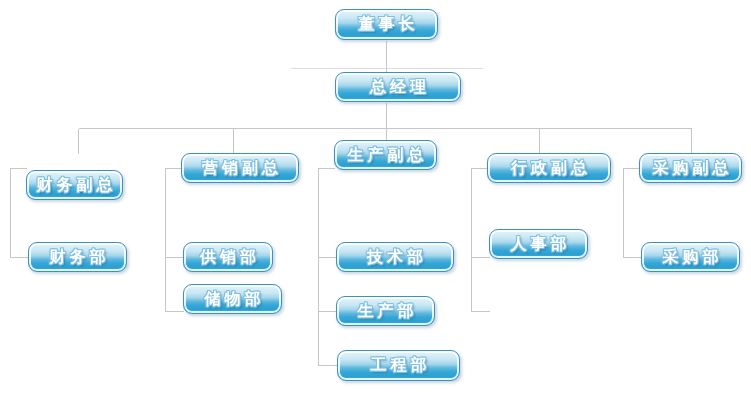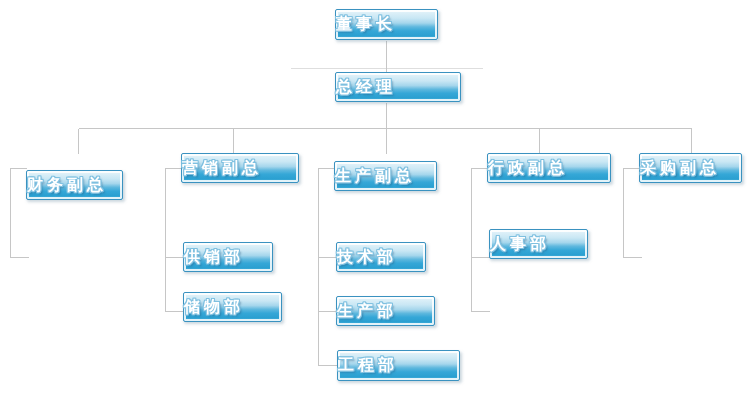--- a/index.html
+++ b/index.html
@@ -3,32 +3,32 @@
 <meta charset="utf-8">
 <style>
   html,body{margin:0;padding:0;}
   body{background:#ffffff;font-family:"Liberation Sans","DejaVu Sans",sans-serif;}
   .stage{position:relative;width:751px;height:400px;background:#ffffff;overflow:hidden;}
   .connectors{position:absolute;left:0;top:0;width:751px;height:400px;}
   .node{
     position:absolute;
     height:30px;
     border:1px solid #3a92c0;
-    border-radius:2px;
+    border-radius:9px;
     background:linear-gradient(180deg,
       #e6f4fa 0%,
       #c9e7f4 28%,
       #a5d6ec 45%,
       #5fb8de 58%,
       #35a7d7 72%,
       #2ba0d1 88%,
       #4fb5de 100%);
     box-shadow: inset 0 0 0 2px rgba(255,255,255,0.85),
                 1.5px 2px 3px rgba(110,140,160,0.35);
-    display:flex;align-items:center;justify-content:flex-start;
+    display:flex;align-items:center;justify-content:center;
     box-sizing:border-box;
   }
   .node span{
     color:#ffffff;
     font-size:16px;
     font-weight:bold;
     letter-spacing:4px;
     margin-right:-4px;
     white-space:nowrap;
     text-shadow:
@@ -68,46 +68,52 @@
   <div class="node" style="left:335px;top:72px;width:126px">
     <span>总经理</span>
   </div>
 
   <div class="node" style="left:26px;top:170px;width:97px">
     <span>财务副总</span>
   </div>
   <div class="node" style="left:181px;top:153px;width:118px">
     <span>营销副总</span>
   </div>
-  <div class="node" style="left:334px;top:161px;width:103px">
+  <div class="node" style="left:334px;top:140px;width:103px">
     <span>生产副总</span>
   </div>
   <div class="node" style="left:487px;top:153px;width:124px">
     <span>行政副总</span>
   </div>
   <div class="node" style="left:639px;top:153px;width:103px">
     <span>采购副总</span>
   </div>
 
+  <div class="node" style="left:28px;top:242px;width:99px">
+    <span>财务部</span>
+  </div>
 
   <div class="node" style="left:183px;top:242px;width:90px">
     <span>供销部</span>
   </div>
-  <div class="node" style="left:183px;top:292px;width:99px">
+  <div class="node" style="left:183px;top:284px;width:99px">
     <span>储物部</span>
   </div>
 
-  <div class="node" style="left:336px;top:242px;width:90px">
+  <div class="node" style="left:336px;top:242px;width:118px">
     <span>技术部</span>
   </div>
   <div class="node" style="left:336px;top:296px;width:99px">
     <span>生产部</span>
   </div>
   <div class="node" style="left:337px;top:350px;width:123px;height:31px">
     <span>工程部</span>
   </div>
 
   <div class="node" style="left:489px;top:229px;width:99px">
     <span>人事部</span>
   </div>
 
+  <div class="node" style="left:641px;top:242px;width:99px">
+    <span>采购部</span>
+  </div>
 
 </div>
 
 </body></html>

